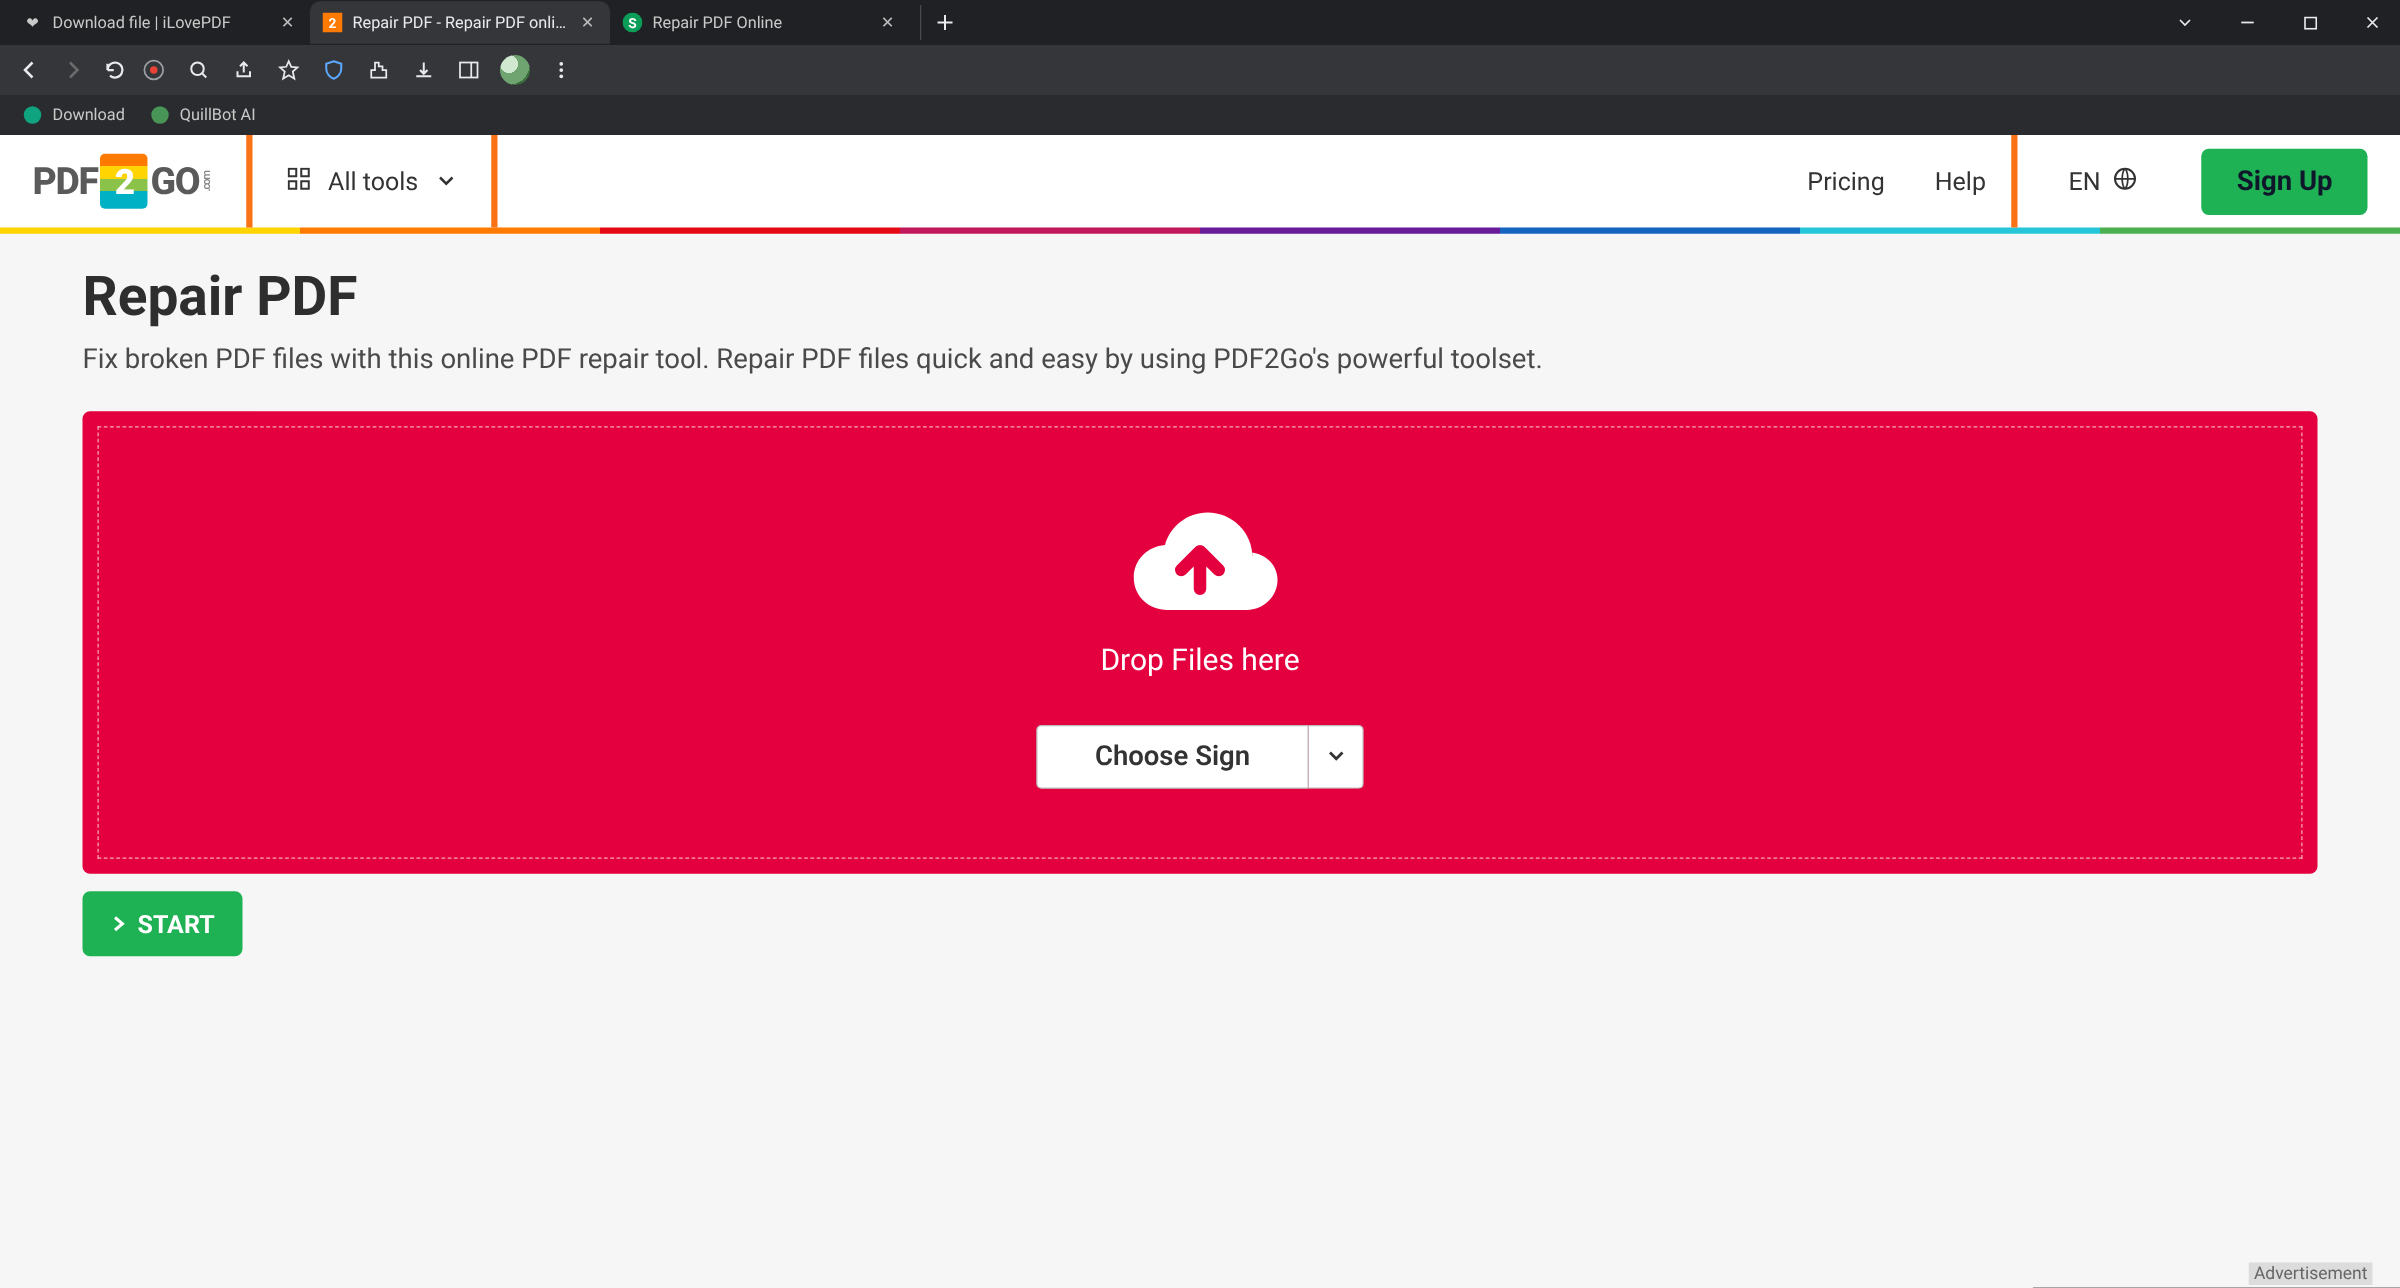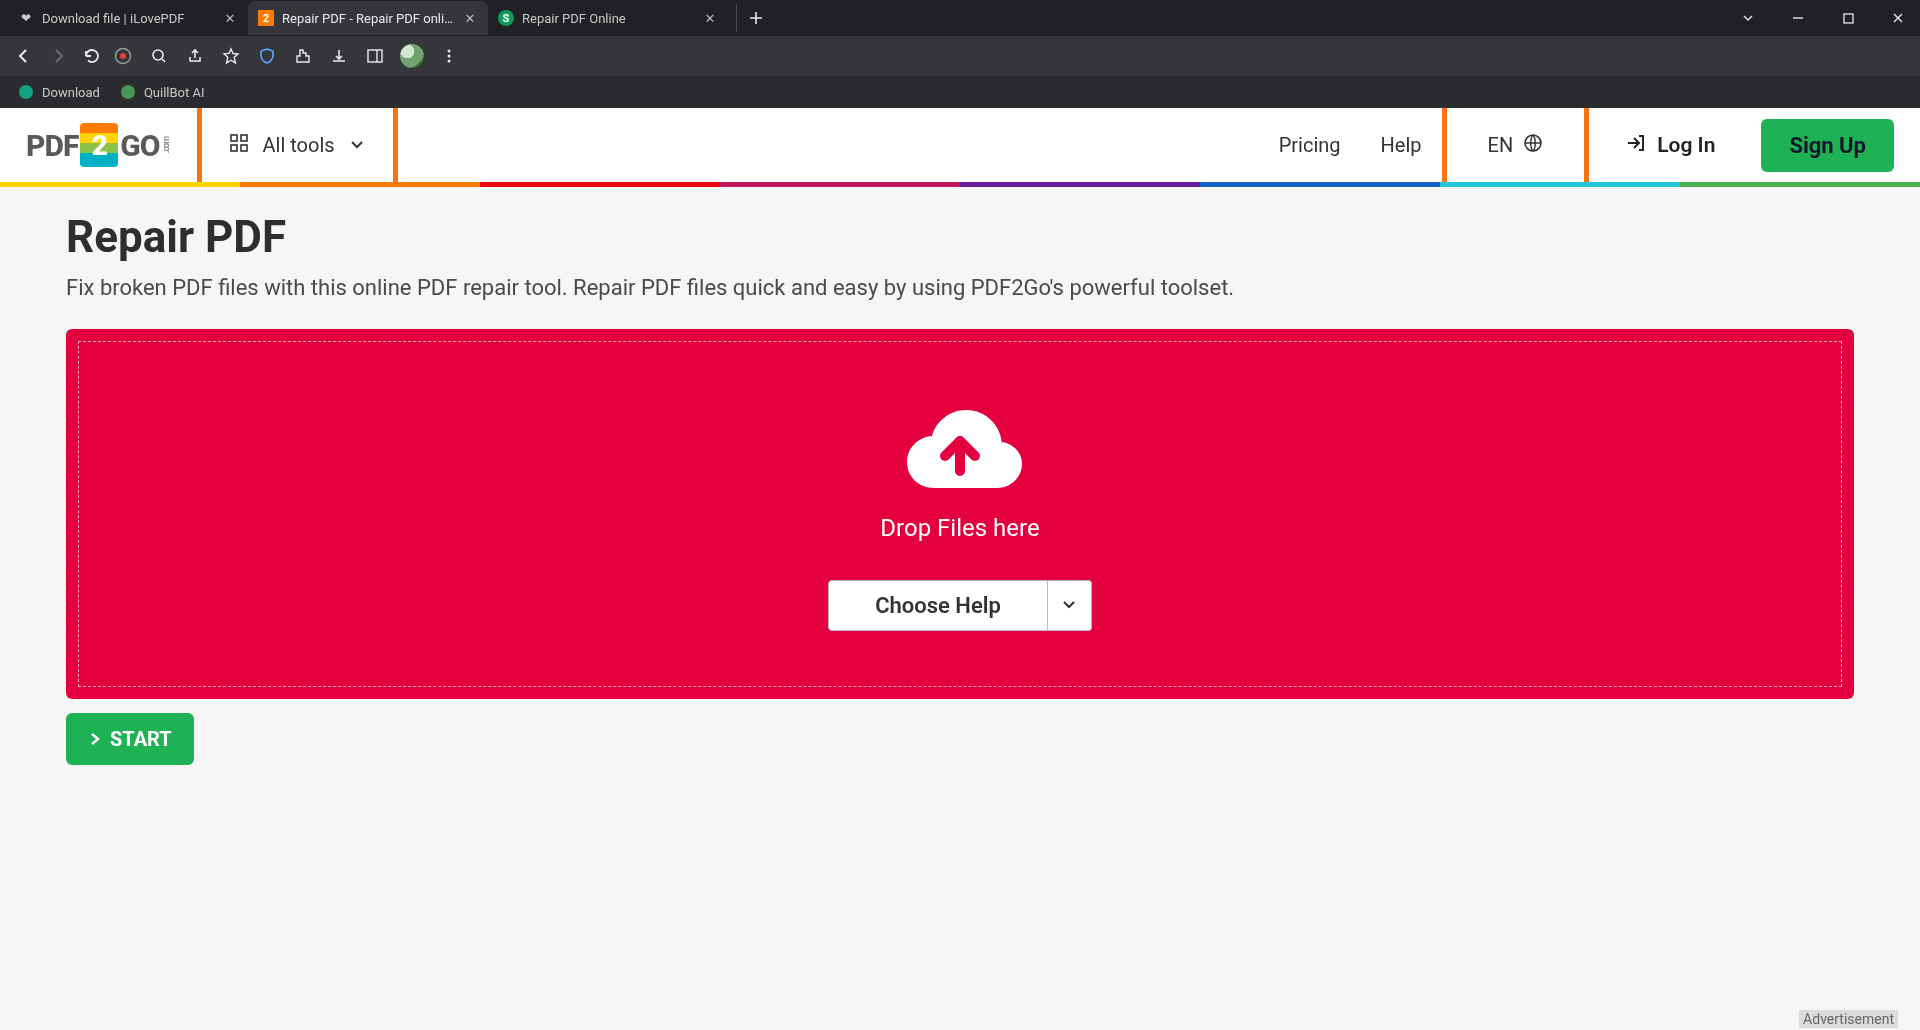--- a/index.html
+++ b/index.html
@@ -486,28 +486,20 @@
       </div>
       <div class="divider lang-sel">
         <span>EN</span>
         <span>
           <svg width="20" height="20" viewBox="0 0 20 20">
               <circle cx="10" cy="10" r="8" stroke="#333" fill="none" stroke-width="1.6"></circle>
               <path d="M2 10h16M10 2c3 3 3 13 0 16M10 2c-3 3-3 13 0 16" stroke="#333" fill="none" stroke-width="1.4"></path>
             </svg>
         </span>
       </div>
-      <div class="divider login-btn">
-        <span>
-          <svg width="22" height="22" viewBox="0 0 22 22">
-              <path d="M9 6l5 5-5 5M14 11H3M14 4h4v14h-4" stroke="#232323" fill="none" stroke-width="2"></path>
-            </svg>
-        </span>
-        <span>Log In</span>
-      </div>
       <div class="signup-btn">
         <span>Sign Up</span>
       </div>
     </div>
 
     <div class="rainbow"></div>
 
     <div class="content">
       <h1 class="page-title">Repair PDF</h1>
       <p class="subtitle">Fix broken PDF files with this online PDF repair tool. Repair PDF files quick and easy by using PDF2Go's powerful toolset.</p>
@@ -516,21 +508,21 @@
         <div class="dropzone-inner">
           <div class="cloud-icon">
             <svg viewBox="0 0 140 96">
               <path d="M112 50c0-20-16-36-36-36-16 0-30 11-34 26-14 1-25 12-25 26 0 15 12 26 27 26h63c14 0 25-11 25-24 0-11-8-20-20-22z" fill="#fff"></path>
               <path d="M70 75V45M70 45L55 60M70 45l15 15" stroke="#e4003e" stroke-width="10" stroke-linecap="round" stroke-linejoin="round" fill="none"></path>
             </svg>
           </div>
           <div class="drop-text">Drop Files here</div>
           <div class="choose-group">
             <div class="choose-btn">
-              <span>Choose Help</span>
+              <span>Choose Sign</span>
             </div>
             <div class="choose-drop">
               <span>
                 <svg width="16" height="16" viewBox="0 0 16 16">
                     <path d="M3 6l5 5 5-5" stroke="#333" stroke-width="2.2" fill="none"></path>
                   </svg>
               </span>
             </div>
           </div>
         </div>

